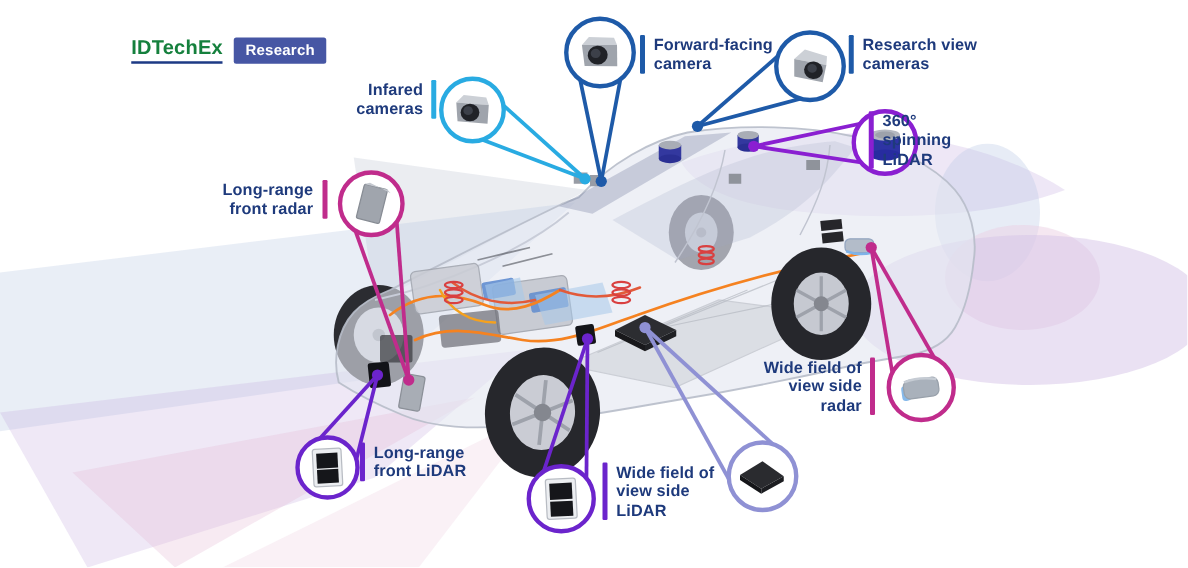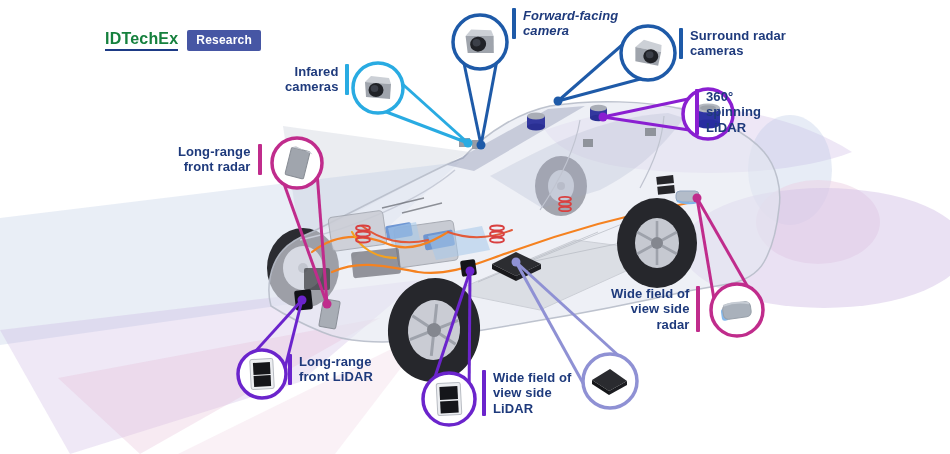--- a/index.html
+++ b/index.html
@@ -278,29 +278,29 @@
     <span class="brand">IDTechEx</span>
     <span class="badge">Research</span>
   </div>
 
   <div class="label ralign" style="left:285px;top:64px;justify-content:center;">
     <div class="txt">Infared
 cameras</div>
     <div class="bar c-lightblue"></div>
   </div>
 
-  <div class="label" style="left:512px;top:8px;font-style:italic;">
+  <div class="label" style="left:512px;top:28px;">
     <div class="bar c-blue"></div>
     <div class="txt">Forward-facing
 camera</div>
   </div>
 
   <div class="label" style="left:679px;top:28px;">
     <div class="bar c-blue"></div>
-    <div class="txt">Surround radar
+    <div class="txt">Research view
 cameras</div>
   </div>
 
   <div class="label" style="left:695px;top:89px;">
     <div class="bar c-purple"></div>
     <div class="txt">360°
 spinning
 LiDAR</div>
   </div>
 

